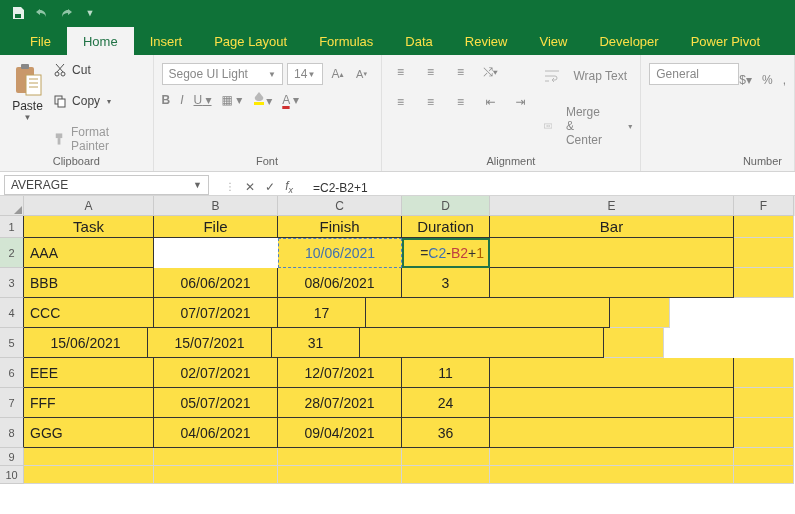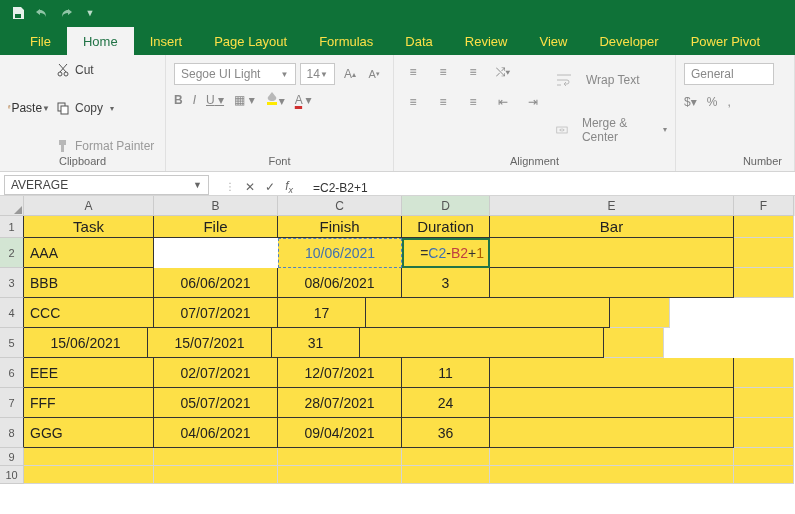--- a/index.html
+++ b/index.html
@@ -8,21 +8,21 @@
 .qat-btn { width:24px; height:22px; display:flex; align-items:center; justify-content:center; color:#fff; opacity:.9; cursor:pointer; }
 .qat-btn svg { fill:#fff; }
 .qat-dim svg { fill:#9fcfb3; }
 .tabs { background:#0f7238; height:30px; display:flex; align-items:flex-end; padding-left:14px; }
 .tab { height:28px; padding:0 16px; display:flex; align-items:center; color:#fde047; font-size:13px; cursor:pointer; }
 .tab.active { background:#f3f3f3; color:#217346; }
 .ribbon { background:#f3f3f3; border-bottom:1px solid #d4d4d4; height:117px; display:flex; }
 .rgroup { border-right:1px solid #e0e0e0; padding:4px 8px 2px 8px; display:flex; flex-direction:column; }
 .rgroup-body { flex:1; display:flex; }
 .rgroup-label { text-align:center; font-size:11px; color:#666; padding:2px 0; }
-.paste-big { width:42px; display:flex; align-items:center; justify-content:flex-start; padding-top:4px; cursor:pointer; }
+.paste-big { width:42px; display:flex; flex-direction:column; align-items:center; justify-content:flex-start; padding-top:4px; cursor:pointer; }
 .paste-big svg { margin-bottom:2px; }
 .clip-small { display:flex; flex-direction:column; justify-content:space-between; gap:6px; padding:4px 0 0 6px; }
 .clip-item { display:flex; align-items:center; gap:5px; color:#444; font-size:12px; cursor:pointer; }
 .disabled { color:#9a9a9a; }
 .disabled svg { fill:#b8b8b8; }
 .font-top { display:flex; align-items:center; gap:4px; margin-bottom:6px; }
 .ctrl { border:1px solid #c8c8c8; background:#fff; height:22px; display:flex; align-items:center; padding:0 6px; color:#888; }
 .font-name { width:124px; }
 .font-size { width:36px; }
 .grow-shrink { display:flex; gap:2px; }
@@ -200,21 +200,21 @@
             </svg>
             <span>Merge &amp; Center</span>
             <span style="font-size:8px;margin-left:4px">▾</span>
           </div>
       </div>
     </div>
     <div class="rgroup-label">Alignment</div>
   </div>
 
   <div class="rgroup" style="flex:1">
-    <div class="rgroup-body" style="flex-direction:column;padding-top:4px">
+    <div class="rgroup-body" style="padding-top:4px">
       <div class="ctrl num-ctrl disabled">
           <span>General</span>
         </div>
       <div class="num-bot disabled">
         <span>$▾</span>
         <span>%</span>
         <span>,</span>
       </div>
     </div>
     <div class="rgroup-label" style="text-align:right;padding-right:4px">Number</div>

